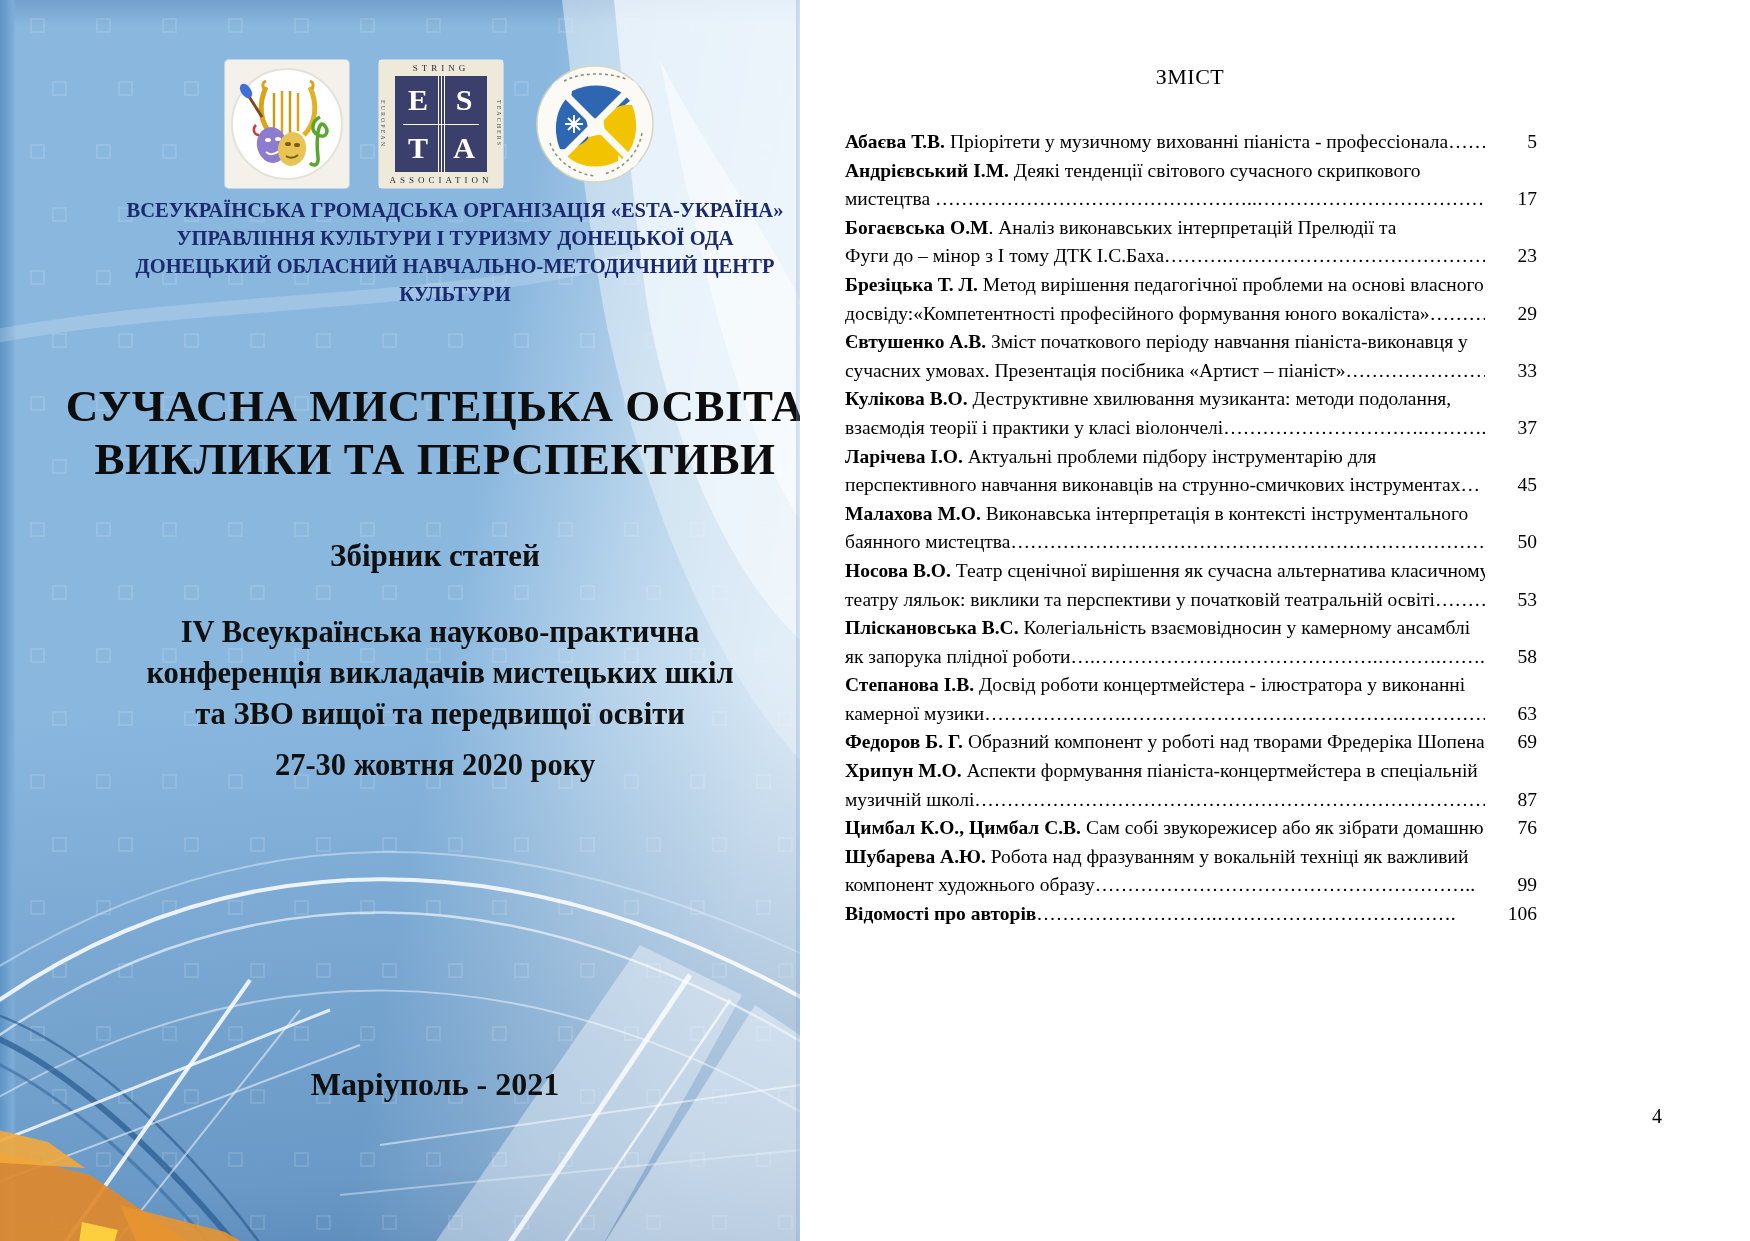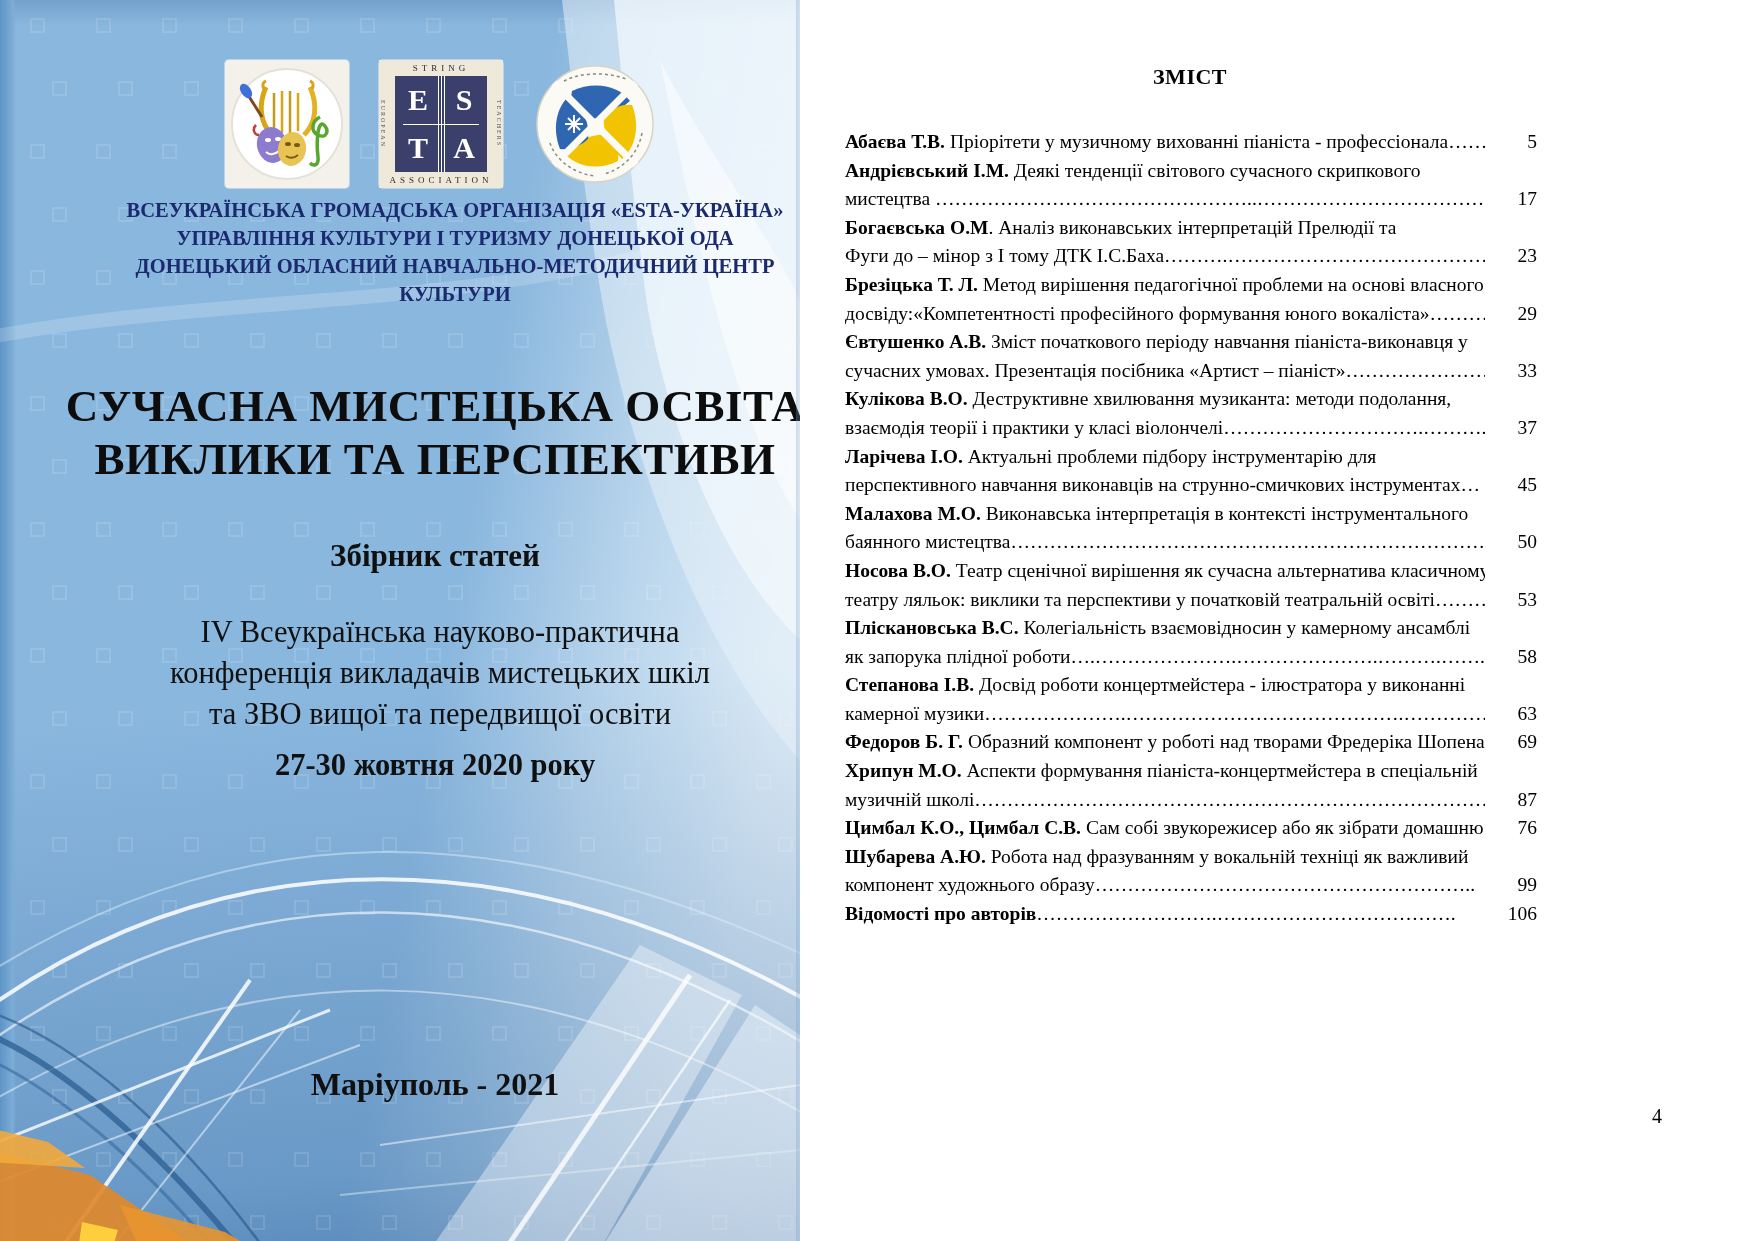--- a/index.html
+++ b/index.html
@@ -40,30 +40,30 @@
   .esta .core:after{content:"";position:absolute;left:8px;right:8px;top:50%;height:1px;background:#fff;}
   .esta .core span{color:#fff;font-size:30px;font-weight:bold;display:flex;align-items:center;justify-content:center;
                    font-family:"Liberation Serif",serif;}
 
   
   .cover-text{position:absolute;text-align:center;color:#111;}
   .org-block{left:105px;top:196px;width:700px;font-weight:bold;font-size:20.5px;line-height:28px;color:#1b2a6e;}
   .title-block{left:55px;top:380px;width:760px;font-weight:bold;font-size:45px;line-height:53px;
                letter-spacing:.5px;color:#0d0d0d;}
   .subtitle{left:70px;top:538px;width:730px;font-weight:bold;font-size:31px;color:#101010;}
-  .conf-block{left:55px;top:612px;width:770px;font-weight:normal;font-size:30.5px;line-height:41px;color:#101010;}
+  .conf-block{left:55px;top:612px;width:770px;font-weight:bold;font-size:30.5px;line-height:41px;color:#101010;}
   .date-line{left:70px;top:748px;width:730px;font-weight:bold;font-size:30.5px;color:#101010;}
   .place-line{left:70px;top:1066px;width:730px;font-weight:bold;font-size:32px;color:#101010;}
 
   
   .page-right{position:absolute;left:800px;top:0;width:950px;height:1241px;background:#ffffff;}
   .page-divider{position:absolute;left:796px;top:0;width:10px;height:1241px;
         background:linear-gradient(90deg,rgba(120,160,200,.35),rgba(255,255,255,0));}
   .toc-heading{position:absolute;left:45px;top:64px;width:690px;text-align:center;
-               font-weight:bold;font-size:22px;letter-spacing:.5px;color:#000;}
+               font-weight:normal;font-size:22px;letter-spacing:.5px;color:#000;}
   .toc-list{position:absolute;left:45px;top:128px;width:692px;font-size:19.5px;line-height:28.6px;color:#000;}
   .toc-line{display:flex;}
   .toc-text{flex:1 1 auto;overflow:hidden;white-space:nowrap;}
   .toc-text b{font-weight:bold;}
   .toc-page-num{flex:0 0 52px;text-align:right;white-space:nowrap;}
   .folio{position:absolute;right:88px;top:1105px;font-size:20px;color:#000;}
 </style>
 </head>
 <body>
 

